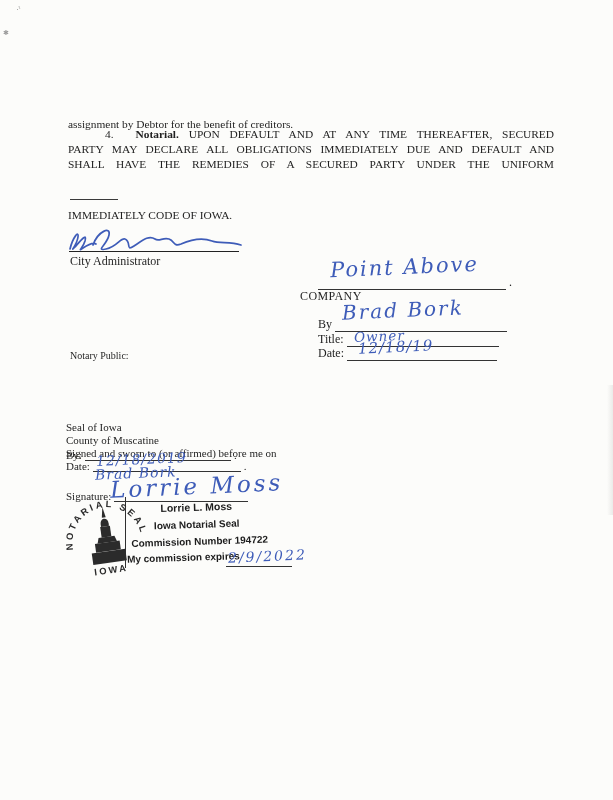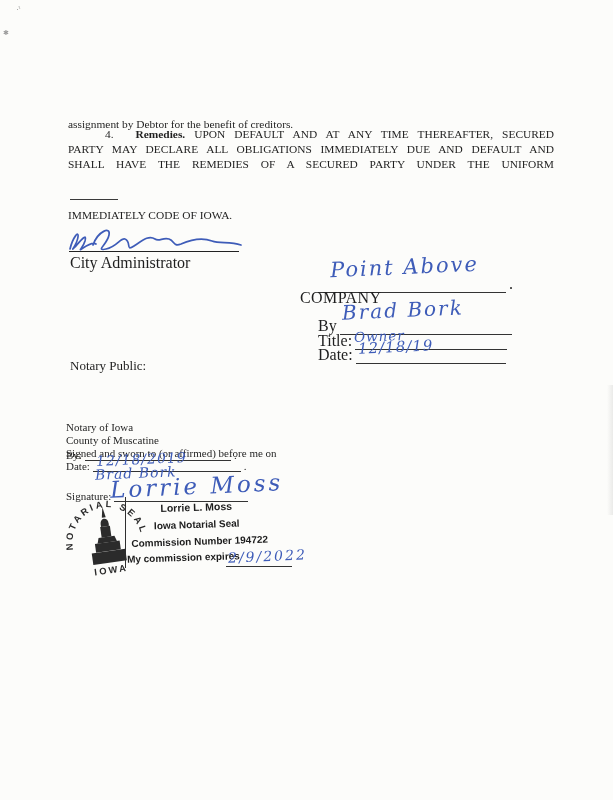--- a/index.html
+++ b/index.html
@@ -14,21 +14,21 @@
   .ll { text-align:left;margin-top:36px; }
   .tab { display:inline-block; width:22px; }
   .indent1 { text-indent:37px; }
   b { font-weight:bold; }
 
   
   .rule { position:absolute; height:0; border-top:1.2px solid #3a3a3a; }
   .u { display:inline-block; border-bottom:1.2px solid #333; height:12px; vertical-align:bottom; }
 
   
-  .row { position:absolute; display:flex; align-items:flex-end; gap:3px; font-size:16px; white-space:nowrap; }
+  .row { position:absolute; display:flex; align-items:flex-end; gap:3px; font-size:12px; white-space:nowrap; }
   .row-sm { font-size:11px; }
 
   
   .hand {
     position:absolute; font-family:"DejaVu Serif", serif; font-style:italic;
     color:#3e5cb8; white-space:nowrap; transform:rotate(-2.5deg);
     letter-spacing:1px; z-index:5;
   }
 
   
@@ -65,21 +65,21 @@
 
   <div class="artifact" style="left:16px; top:4px; transform:rotate(-30deg); font-size:9px;">·ʳ</div>
   <div class="artifact" style="left:3px; top:29px;">✱</div>
   <div class="edge-smudge"></div>
 
   <div class="textblock" style="top:81px;">
     <div class="ll">assignment by Debtor for the benefit of creditors.</div>
   </div>
 
   <div class="textblock" style="top:127px;">
-    <div class="jl indent1"><span>4.</span><span class="tab"></span><b>Remedies.</b> <span>UPON DEFAULT AND AT ANY TIME THEREAFTER, SECURED</span></div>
+    <div class="jl indent1"><span>4.</span><span class="tab"></span><b>Notarial.</b> <span>UPON DEFAULT AND AT ANY TIME THEREAFTER, SECURED</span></div>
     <div class="jl">PARTY MAY DECLARE ALL OBLIGATIONS IMMEDIATELY DUE AND DEFAULT AND</div>
     <div class="jl">SHALL HAVE THE REMEDIES OF A SECURED PARTY UNDER THE UNIFORM</div>
     <div class="ll">IMMEDIATELY CODE OF IOWA.</div>
   </div>
 
   <div class="rule" style="left:70px; top:199px; width:48px;"></div>
 
   <svg class="sig-svg" style="left:62px; top:222px;" width="188" height="36" viewBox="0 0 188 36">
     <path d="M8,27 C11,15 17,8 16,15 C15,23 7,31 13,25 C20,17 25,11 23,19 C21,26 15,30 21,26 C27,22 31,20 34,22
              M31,23 C36,9 49,4 47,13 C45,23 33,29 44,27 C55,25 59,15 63,17 C70,20 63,30 72,24 C81,18 87,13 93,17
@@ -110,26 +110,26 @@
     <span>Title:</span>
     <span class="u" style="width:152px;"></span>
   </div>
 
   <span class="hand" style="left:358px; top:338px; font-size:15px;">12/18/19</span>
   <div class="row" style="left:318px; top:346px;">
     <span>Date:</span>
     <span class="u" style="width:150px;"></span>
   </div>
 
-  <div class="row" style="left:70px; top:358px; font-size:13px;">
+  <div class="row" style="left:70px; top:350px; font-size:10px;">
     <span>Notary Public:</span>
   </div>
 
   <div class="row row-sm" style="left:66px; top:421px;">
-    <span>Notary of Iowa</span>
+    <span>Seal of Iowa</span>
   </div>
   <div class="row row-sm" style="left:66px; top:434px;">
     <span>County of Muscatine</span>
   </div>
   <div class="row row-sm" style="left:66px; top:447px;">
     <span>Signed and sworn to (or affirmed) before me on</span>
   </div>
 
   <span class="hand" style="left:96px; top:451px; font-size:14px;">12/18/2019</span>
   <div class="row row-sm" style="left:66px; top:459px;">

